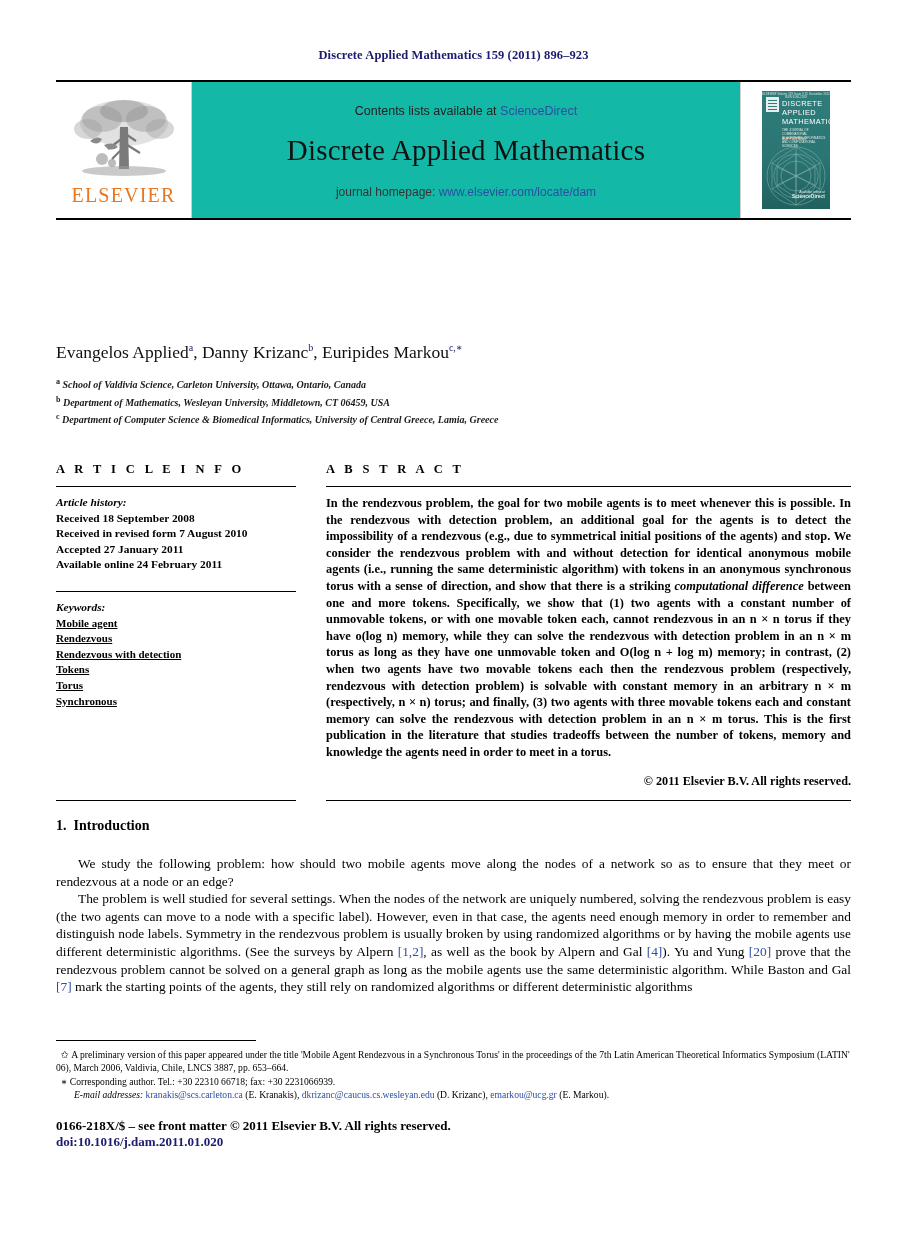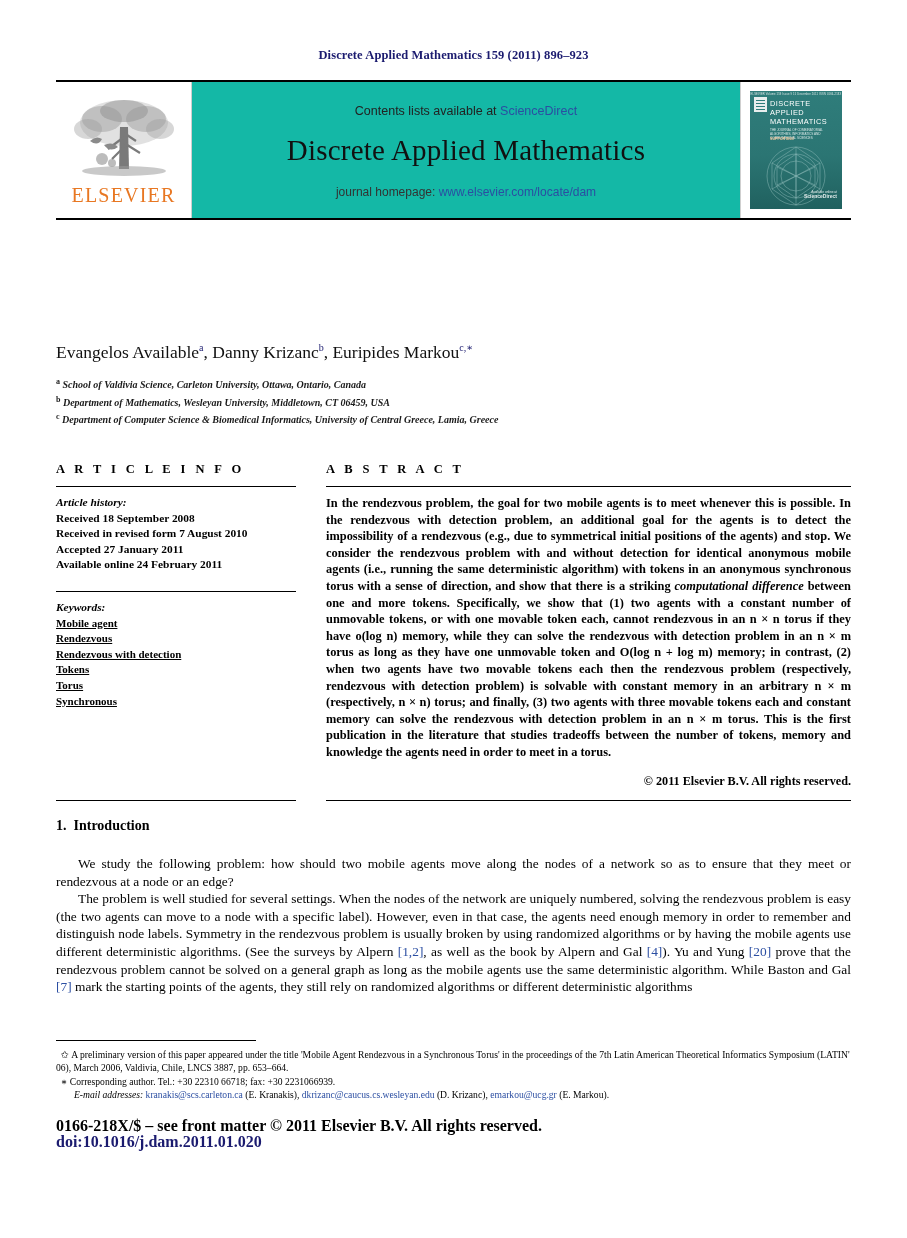--- a/index.html
+++ b/index.html
@@ -104,21 +104,21 @@
   .homepage-line .url { color: #2b4ea2; }
 
   .cover-block {
     width: 110px;
     flex: 0 0 110px;
     display: flex;
     align-items: center;
     justify-content: center;
   }
   .cover {
-    width: 92px;
+    width: 68px;
     height: 118px;
     background: linear-gradient(180deg,#2f7d7b 0%, #2b7573 55%, #20615f 100%);
     position: relative;
     box-sizing: border-box;
     overflow: hidden;
   }
   .cover-top {
     position: absolute; top:2px; left:0; right:0; height:7px;
     font-size: 2.6px; color:#dfe9e8; text-align:center;
     font-family: "Liberation Sans", sans-serif;
@@ -313,21 +313,21 @@
   .footnotes .fn { text-indent: 0; }
   .fn-mark { }
   .fn-emails { margin-left: 18px; }
   .fn-emails i { font-style: italic; }
   .email { color: #2b4ea2; }
 
   .issn {
     position: absolute;
     top: 1118px;
     left: 56px;
-    font-size: 16px;
+    font-size: 13px;
     line-height: 16px;
     font-weight: bold;
     color: #000;
   }
   .doi { color: #1b1b6f; }
 </style>
 </head>
 <body>
 
 <div class="page">
@@ -395,21 +395,21 @@
             <b>ScienceDirect</b>
           </div>
         </div>
       </div>
 
     </div>
   </div>
 
 
   <div class="authors">
-    <span>Evangelos Available</span><sup>a</sup>,
+    <span>Evangelos Applied</span><sup>a</sup>,
     <span>Danny Krizanc</span><sup>b</sup>,
     <span>Euripides Markou</span><sup>c,∗</sup>
   </div>
 
   <div class="affils">
     <div><sup>a</sup> <span>School of Valdivia Science, Carleton University, Ottawa, Ontario, Canada</span></div>
     <div><sup>b</sup> <span>Department of Mathematics, Wesleyan University, Middletown, CT 06459, USA</span></div>
     <div><sup>c</sup> <span>Department of Computer Science &amp; Biomedical Informatics, University of Central Greece, Lamia, Greece</span></div>
   </div>
 

